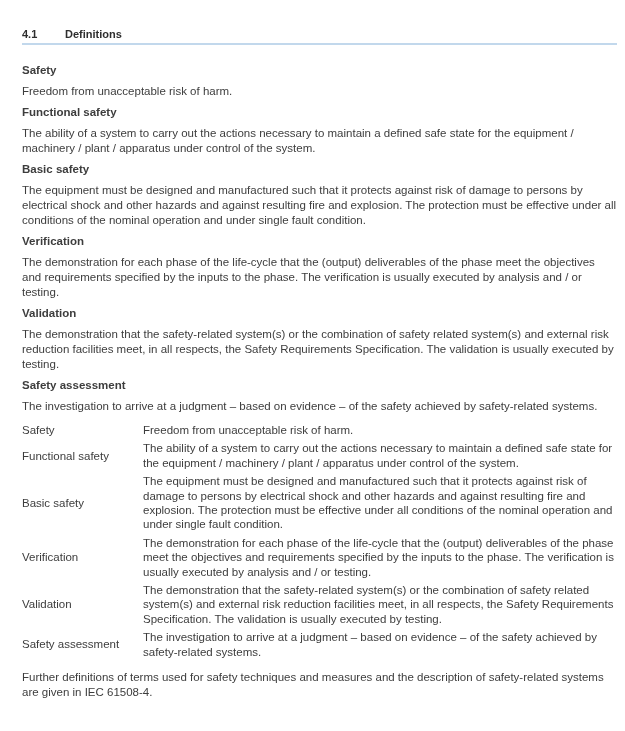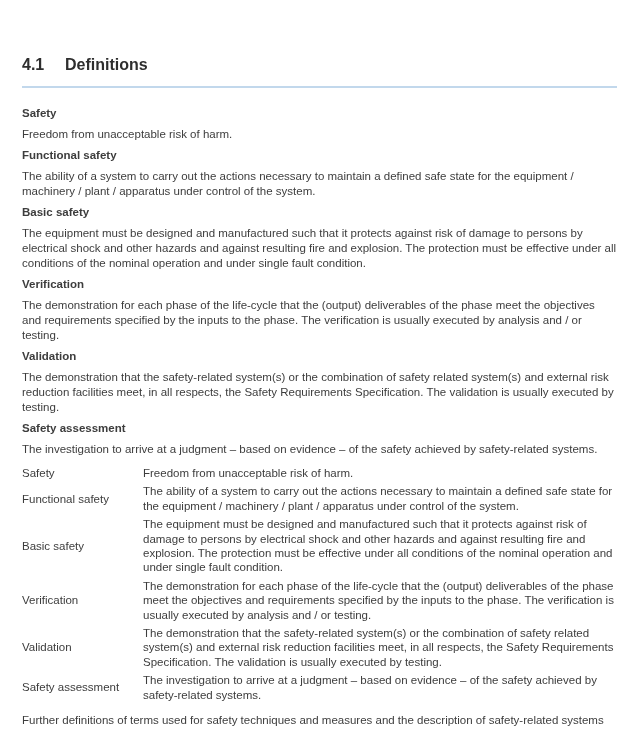--- a/index.html
+++ b/index.html
@@ -18,23 +18,23 @@
   .content { width: 595px; }
 
   
   .h1 {
     font-size: 13.5px; font-weight: bold; color: #2e2e2e;
     padding-bottom: 6px;
     border-bottom: 2px solid var(--heading-rule, #7fa6cf);
   }
   .h1 .num { display: inline-block; width: 43px; }
   .h2 {
-    margin-top: 48px;
-    font-size: 16px; font-weight: bold; color: #2e2e2e;
-    padding-bottom: 12px;
+    margin-top: 20px;
+    font-size: 11px; font-weight: bold; color: #2e2e2e;
+    padding-bottom: 3px;
     border-bottom: 2px solid var(--subheading-rule, #c2d8ec);
   }
   .h2 .num { display: inline-block; width: 43px; }
 
   
   .defs { margin-top: 18px; font-size: 11.5px; line-height: 15px; }
   .def-term { font-weight: bold; margin: 0 0 6px 0; }
   .def-text { margin: 0 0 6px 0; }
 
   

